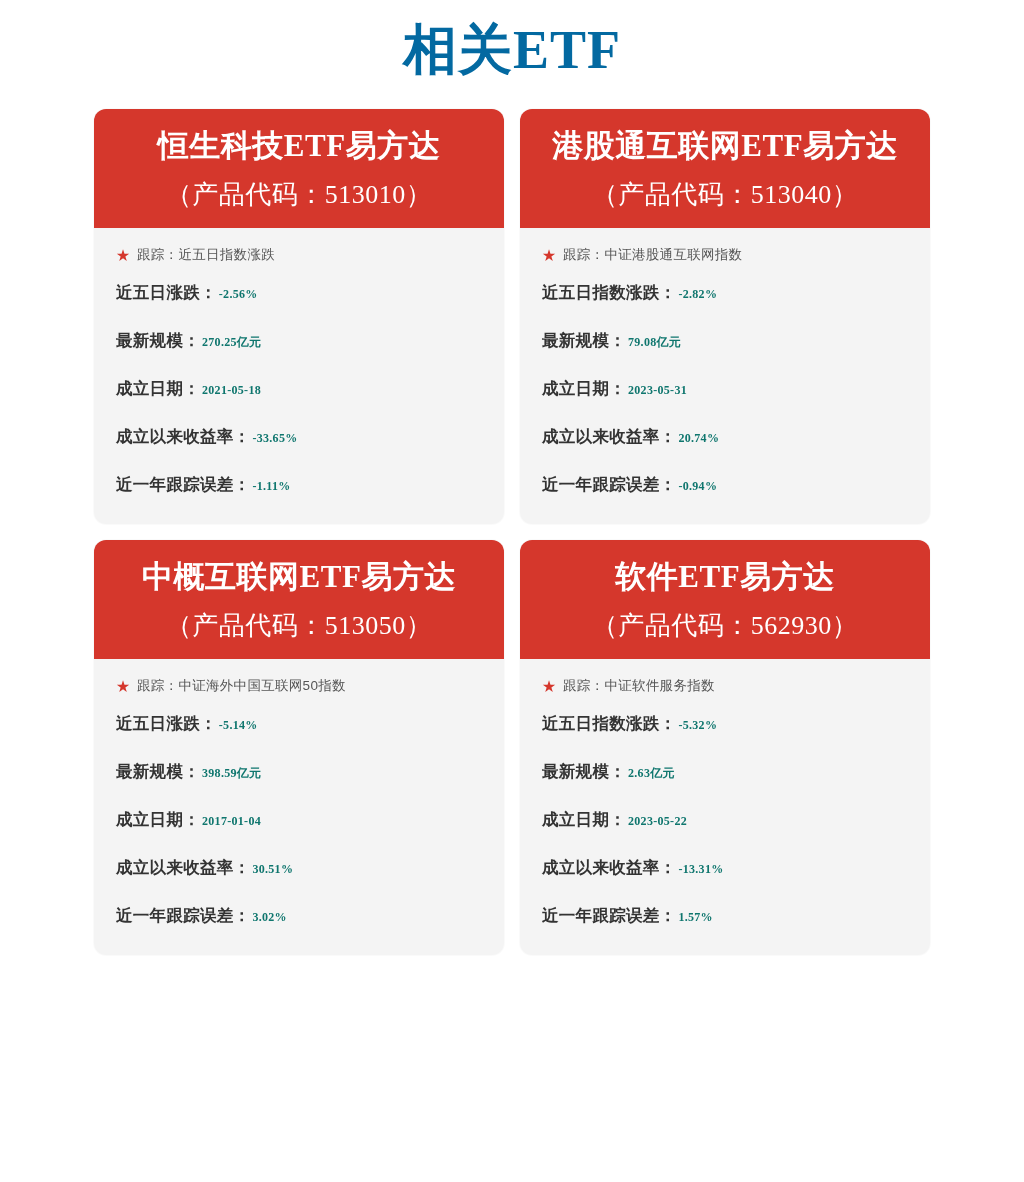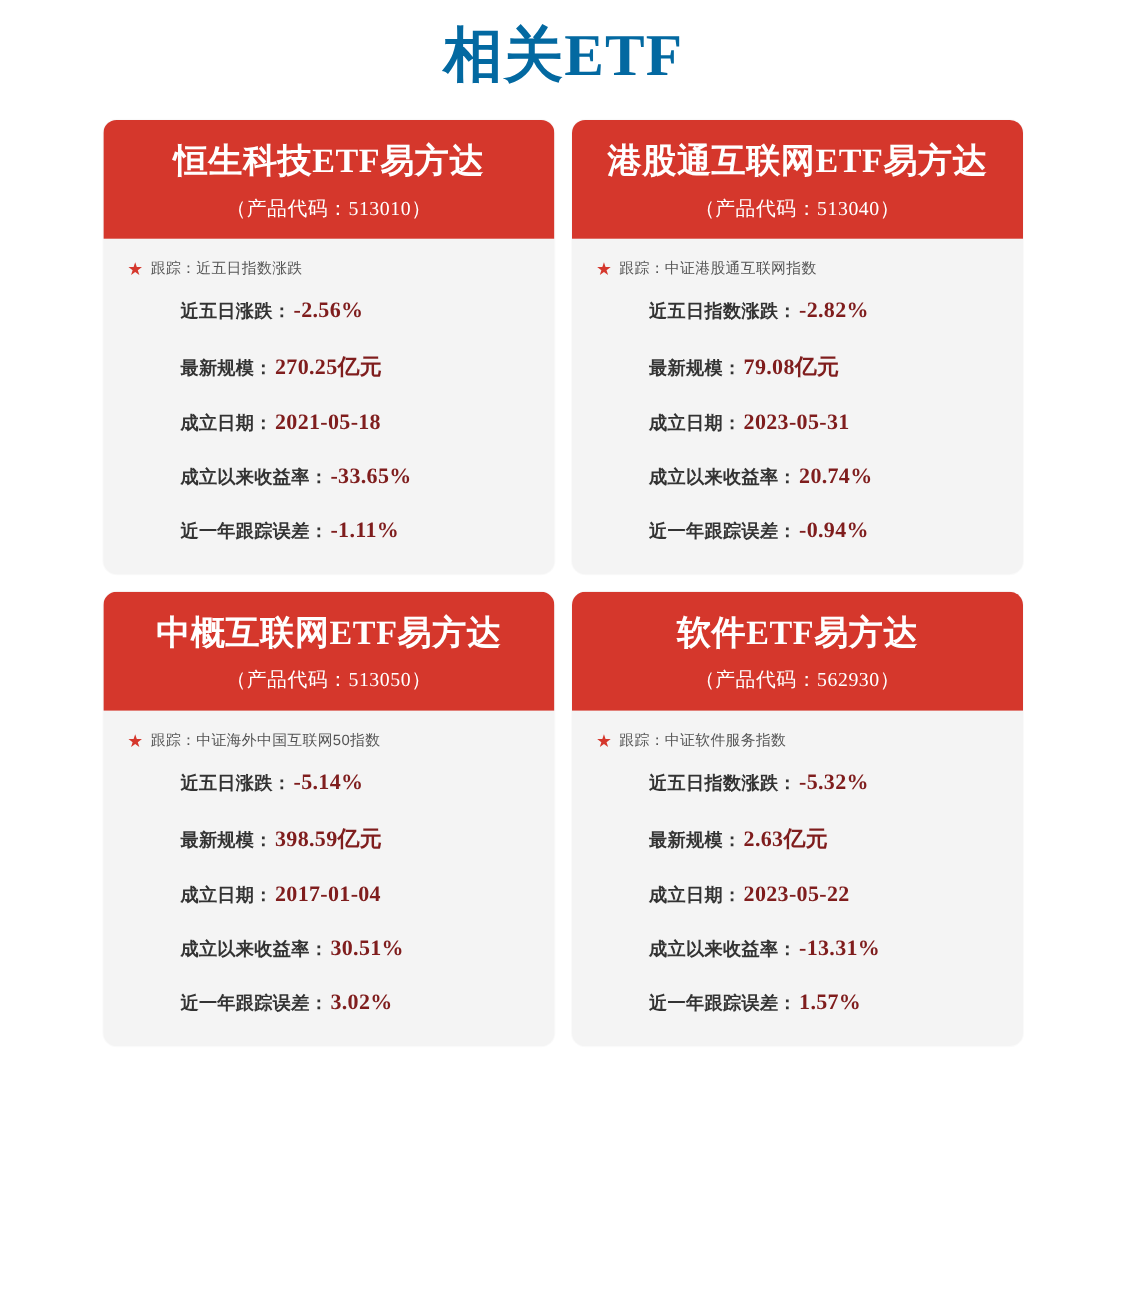--- a/index.html
+++ b/index.html
@@ -52,21 +52,21 @@
   }
   .card-name {
     font-family: "Liberation Serif", serif;
     font-weight: bold;
     font-size: 31px;
     line-height: 1.22;
     letter-spacing: 0.5px;
   }
   .card-code {
     margin-top: 12px;
-    font-size: 18px;
+    font-size: 26px;
     font-family: "Liberation Serif", serif;
     letter-spacing: 0.5px;
   }
   .card-body {
     padding: 18px 22px 24px 22px;
   }
   .track-row {
     display: flex;
     align-items: center;
     gap: 7px;
@@ -90,25 +90,24 @@
   }
   .metric:last-child {
     margin-bottom: 4px;
   }
   .metric-label {
     color: #333333;
     font-size: 16.5px;
     font-weight: bold;
     letter-spacing: 0.3px;
     font-family: "Liberation Sans", sans-serif;
-    margin-left: 48px;
   }
   .metric-value {
-    color: #7f1d1d;
-    font-size: 20px;
+    color: #0f766e;
+    font-size: 12px;
     font-weight: bold;
     font-family: "Liberation Serif", serif;
     letter-spacing: 0.3px;
   }
 </style>
 </head>
 <body>
 
 <div class="page">
 

